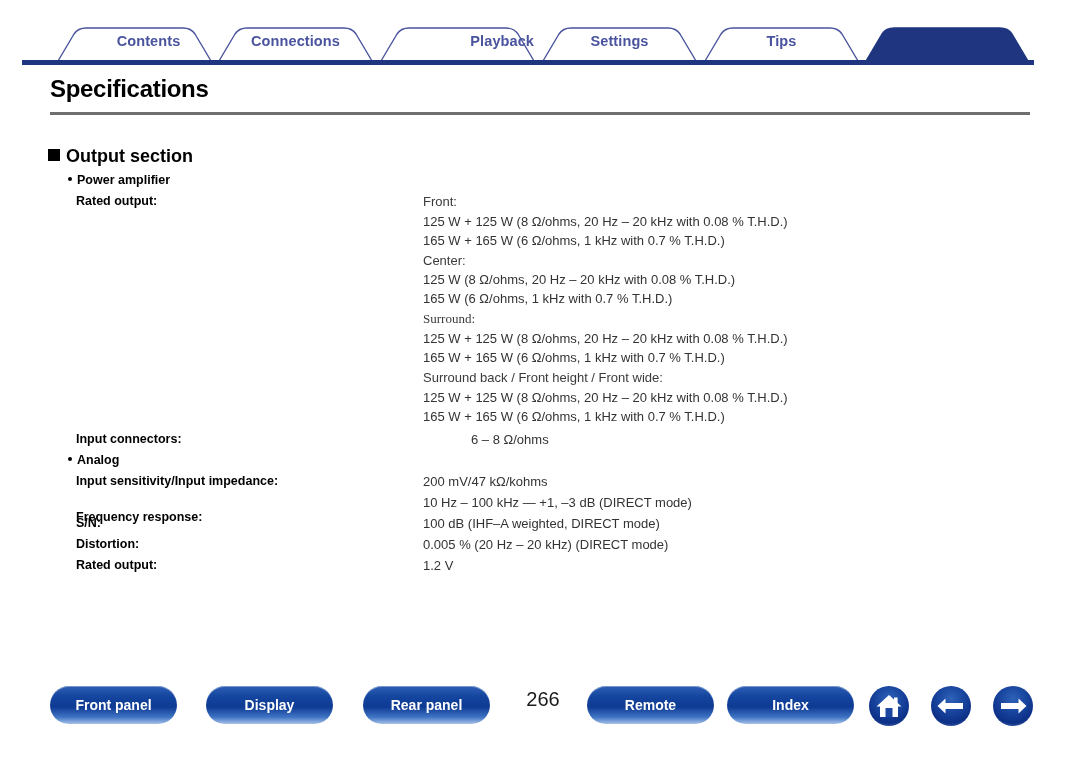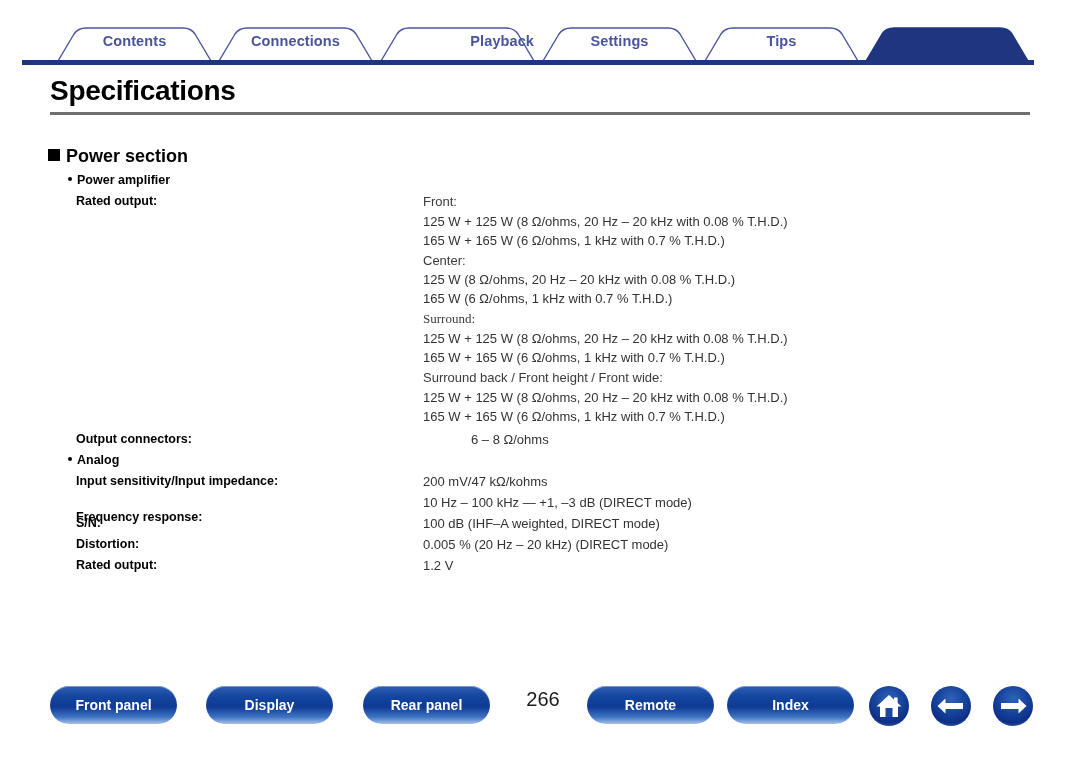--- a/index.html
+++ b/index.html
@@ -46,21 +46,21 @@
     width: 1012px;
     height: 5px;
     background: #1f357f;
   }
 
   
   .page-title {
     position: absolute;
     left: 50px;
     top: 75px;
-    font-size: 28px;
+    font-size: 24px;
     font-weight: bold;
     letter-spacing: -0.3px;
     color: #000000;
   }
   .title-rule {
     position: absolute;
     left: 50px;
     top: 112px;
     width: 980px;
     height: 3px;
@@ -178,21 +178,21 @@
       <path d="M 58 39 L 74 12 Q 78 6 86 6 L 183 6 Q 191 6 195 12 L 211 39 Z"></path>
       <path d="M 219 39 L 235 12 Q 239 6 247 6 L 344 6 Q 352 6 356 12 L 372 39 Z"></path>
       <path d="M 381 39 L 397 12 Q 401 6 409 6 L 506 6 Q 514 6 518 12 L 534 39 Z"></path>
       <path d="M 543 39 L 559 12 Q 563 6 571 6 L 668 6 Q 676 6 680 12 L 696 39 Z"></path>
       <path d="M 705 39 L 721 12 Q 725 6 733 6 L 830 6 Q 838 6 842 12 L 858 39 Z"></path>
     </g>
 
     <path d="M 866 39 L 882 12 Q 886 6 894 6 L 1000 6 Q 1008 6 1012 12 L 1028 39 Z" fill="#1f357f" stroke="#1f357f" stroke-width="1.4"></path>
   </svg>
 
-  <div class="tab-label" style="left:58px; width:153px;">
+  <div class="tab-label" style="left:72px; width:153px;">
     <span>Contents</span>
   </div>
   <div class="tab-label" style="left:219px; width:153px;">
     <span>Connections</span>
   </div>
   <div class="tab-label" style="left:381px; width:153px;text-align:right;">
     <span>Playback</span>
   </div>
   <div class="tab-label" style="left:543px; width:153px;">
     <span>Settings</span>
@@ -202,21 +202,21 @@
   </div>
 </div>
 <div class="tabrule"></div>
 
 <div class="page-title">Specifications</div>
 <div class="title-rule"></div>
 
 <div class="content">
 
   <div class="section-head" style="top:146px;">
-    <span class="sq-bullet"></span><span>Power section</span>
+    <span class="sq-bullet"></span><span>Output section</span>
   </div>
 
   <div class="sub-head" style="top:173px;">
     <span class="dot-bullet"></span><span>Power amplifier</span>
   </div>
 
   <div class="spec-label" style="top:194px;">Rated output:</div>
 
   <div class="spec-value group" style="top:194px;">Front:</div>
   <div class="spec-value" style="top:214px;">125 W + 125 W (8 Ω/ohms, 20 Hz – 20 kHz with 0.08 % T.H.D.)</div>
@@ -224,21 +224,21 @@
   <div class="spec-value group" style="top:253px;">Center:</div>
   <div class="spec-value" style="top:272px;">125 W (8 Ω/ohms, 20 Hz – 20 kHz with 0.08 % T.H.D.)</div>
   <div class="spec-value" style="top:291px;">165 W (6 Ω/ohms, 1 kHz with 0.7 % T.H.D.)</div>
   <div class="spec-value group" style="top:311px;font-family:Liberation Serif, serif;">Surround:</div>
   <div class="spec-value" style="top:331px;">125 W + 125 W (8 Ω/ohms, 20 Hz – 20 kHz with 0.08 % T.H.D.)</div>
   <div class="spec-value" style="top:350px;">165 W + 165 W (6 Ω/ohms, 1 kHz with 0.7 % T.H.D.)</div>
   <div class="spec-value group" style="top:370px;">Surround back / Front height / Front wide:</div>
   <div class="spec-value" style="top:390px;">125 W + 125 W (8 Ω/ohms, 20 Hz – 20 kHz with 0.08 % T.H.D.)</div>
   <div class="spec-value" style="top:409px;">165 W + 165 W (6 Ω/ohms, 1 kHz with 0.7 % T.H.D.)</div>
 
-  <div class="spec-label" style="top:432px;">Output connectors:</div>
+  <div class="spec-label" style="top:432px;">Input connectors:</div>
   <div class="spec-value" style="top:432px;margin-left:48px;">6 – 8 Ω/ohms</div>
 
   <div class="sub-head" style="top:453px;">
     <span class="dot-bullet"></span><span>Analog</span>
   </div>
 
   <div class="spec-label" style="top:474px;">Input sensitivity/Input impedance:</div>
   <div class="spec-value" style="top:474px;">200 mV/47 kΩ/kohms</div>
 
   <div class="spec-label" style="top:510px;">Frequency response:</div>

